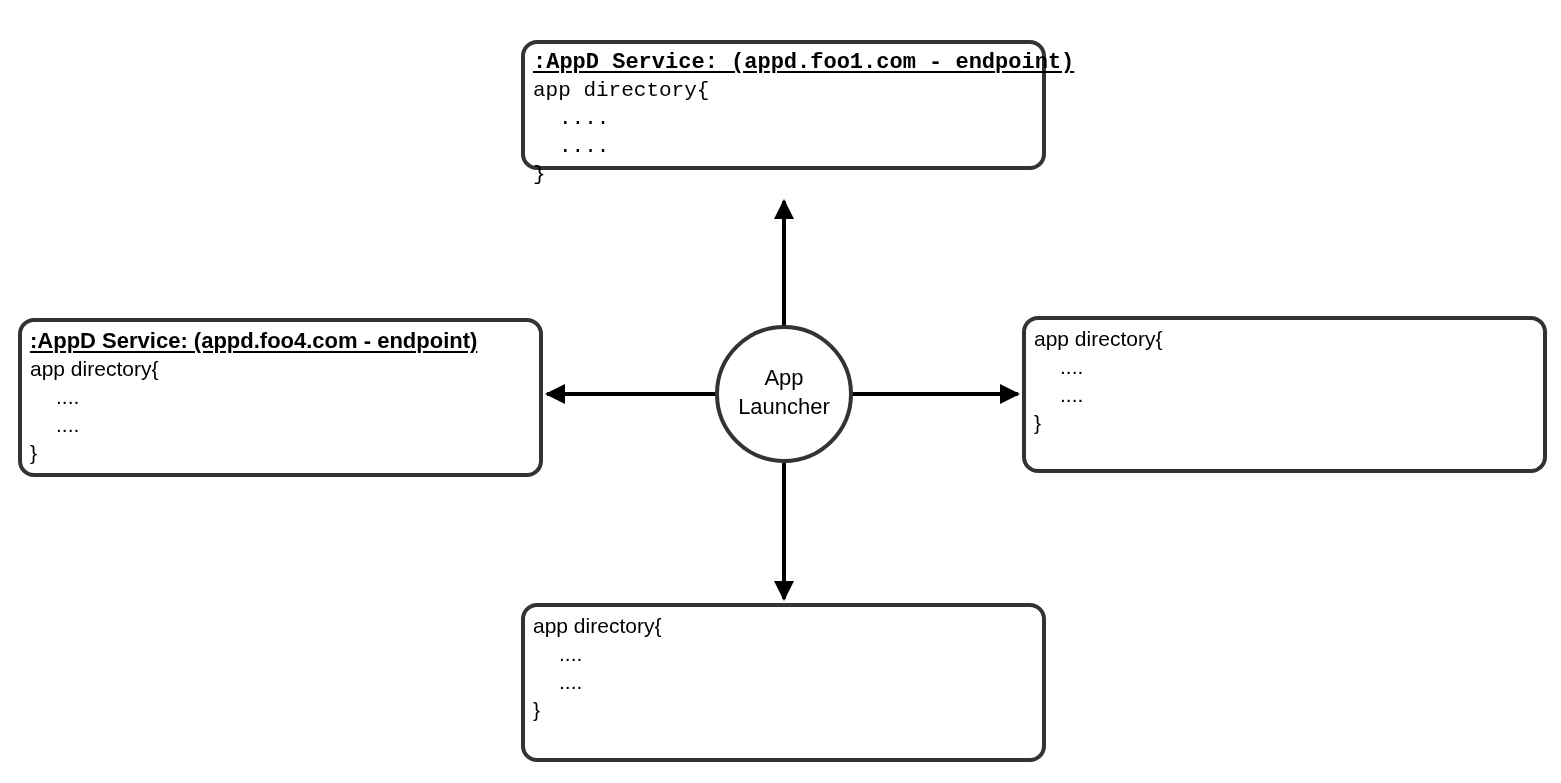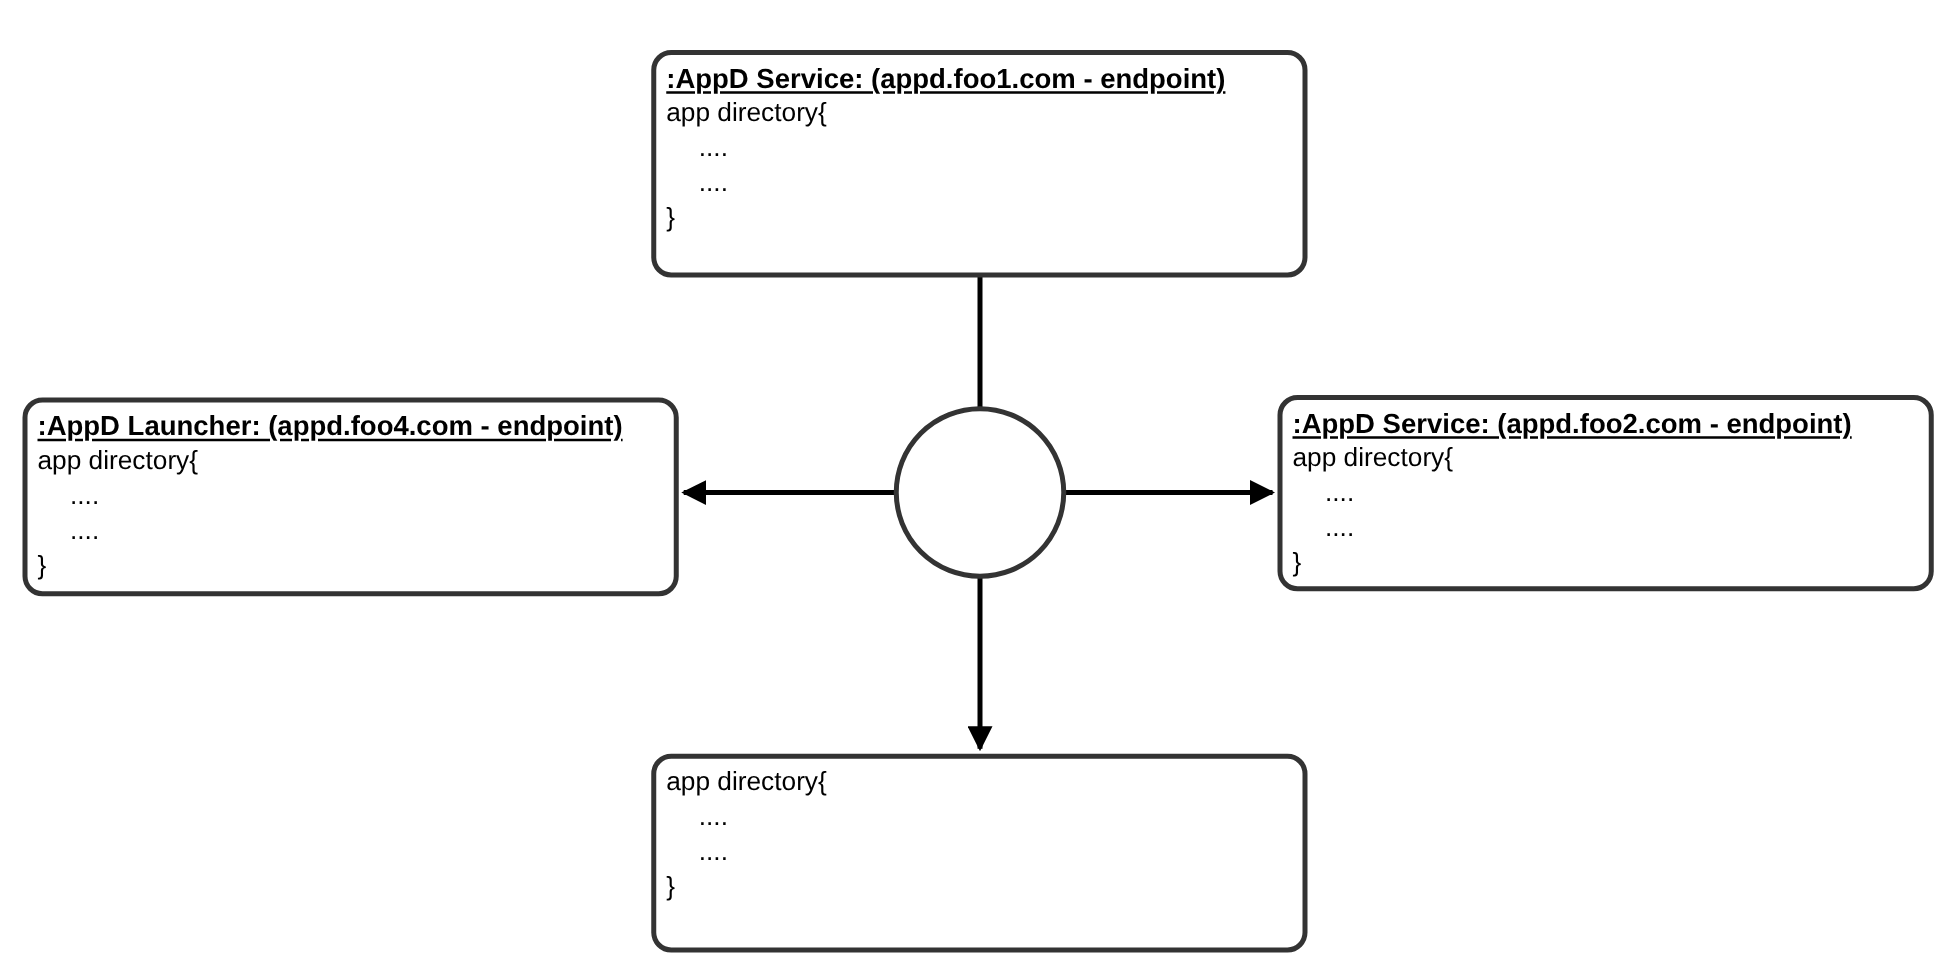--- a/index.html
+++ b/index.html
@@ -42,21 +42,21 @@
   .node {
     position: absolute;
     background: var(--bg);
     border: 4px solid var(--border);
     border-radius: 16px;
     padding: 5px 8px;
     font-size: 21px;
     line-height: 28px;
     color: var(--text);
   }
-  .node-top    { left: 521px; top: 40px;  width: 525px; height: 182px; }
+  .node-top    { left: 521px; top: 40px;  width: 525px; height: 130px; font-family: Liberation Mono, monospace; }
   .node-right  { left: 1022px; top: 316px; width: 525px; height: 157px; }
   .node-bottom { left: 521px; top: 603px; width: 525px; height: 159px; }
   .node-left   { left: 18px;  top: 318px; width: 525px; height: 159px; }
 
   .node-title {
     font-weight: bold;
     font-size: 22px;
     text-decoration: underline;
     text-decoration-thickness: 2px;
     text-underline-offset: 3px;
@@ -89,45 +89,45 @@
     </defs>
 
     <line x1="784" y1="327" x2="784" y2="201" marker-end="url(#arrowhead)"></line>
     <line x1="851" y1="394" x2="1018" y2="394" marker-end="url(#arrowhead)"></line>
     <line x1="784" y1="461" x2="784" y2="599" marker-end="url(#arrowhead)"></line>
     <line x1="717" y1="394" x2="547" y2="394" marker-end="url(#arrowhead)"></line>
 
     <circle class="hub-circle" cx="784" cy="394" r="67"></circle>
   </svg>
 
+  <div class="hub-label">App Launcher</div>
 
   <div class="node node-top">
     <div class="node-title">:AppD Service: (appd.foo1.com - endpoint)</div>
     <div class="node-line">app directory{</div>
     <div class="node-line indent">....</div>
     <div class="node-line indent">....</div>
     <div class="node-line">}</div>
   </div>
 
   <div class="node node-right">
-    <div class="node-title">:AppD Service: (appd.foo2.com - endpoint)</div>
     <div class="node-line">app directory{</div>
     <div class="node-line indent">....</div>
     <div class="node-line indent">....</div>
     <div class="node-line">}</div>
   </div>
 
   <div class="node node-bottom">
     <div class="node-line">app directory{</div>
     <div class="node-line indent">....</div>
     <div class="node-line indent">....</div>
     <div class="node-line">}</div>
   </div>
 
   <div class="node node-left">
-    <div class="node-title">:AppD Launcher: (appd.foo4.com - endpoint)</div>
+    <div class="node-title">:AppD Service: (appd.foo4.com - endpoint)</div>
     <div class="node-line">app directory{</div>
     <div class="node-line indent">....</div>
     <div class="node-line indent">....</div>
     <div class="node-line">}</div>
   </div>
 
 </div>
 
 </body></html>

